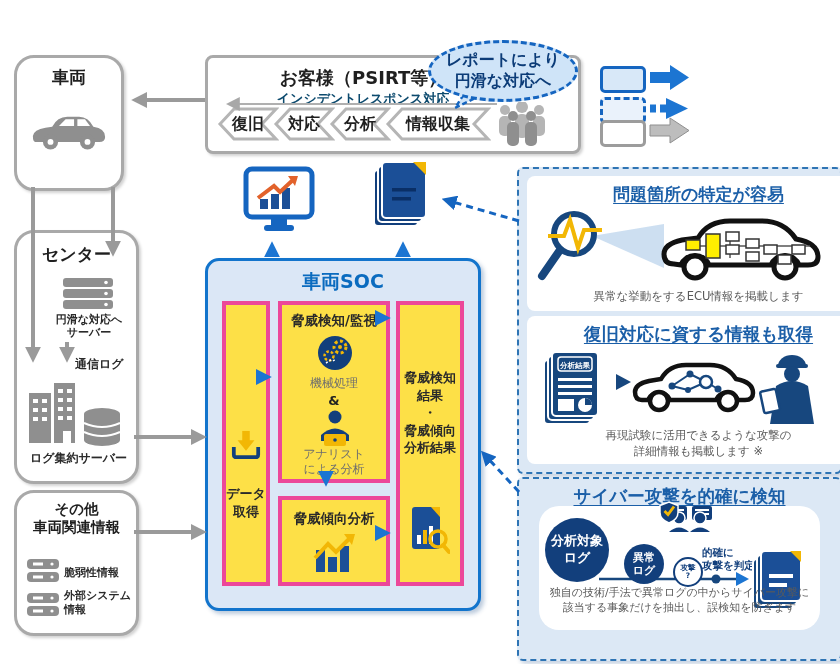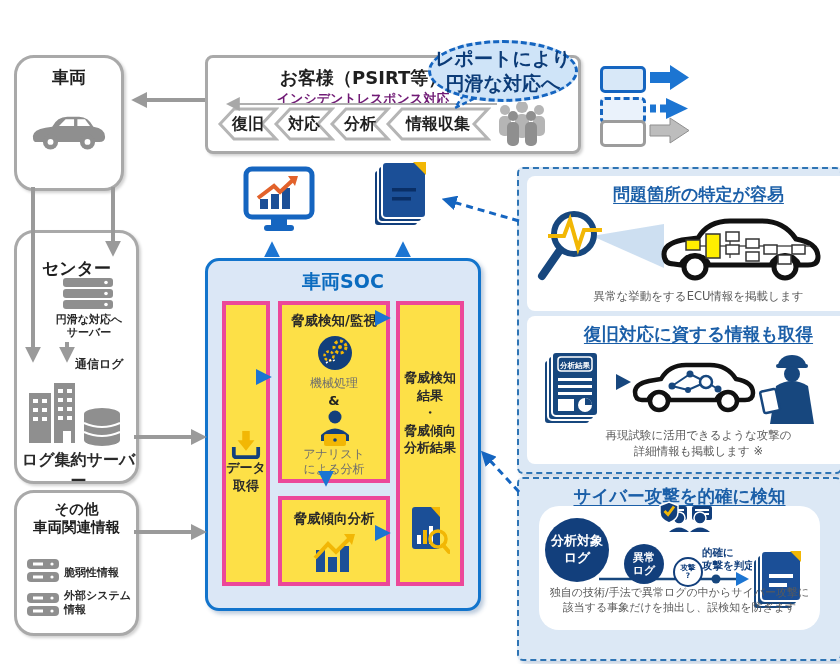--- a/index.html
+++ b/index.html
@@ -90,21 +90,21 @@
     <polygon points="38,26 46,18 56,18 56,26" fill="#fff"></polygon>
     <polygon points="60,18 69,18 75,26 60,26" fill="#fff"></polygon>
     <circle cx="28" cy="45" r="9" fill="#8f8f8f"></circle>
       <circle cx="28" cy="45" r="3.5" fill="#fff"></circle>
     <circle cx="72" cy="45" r="9" fill="#8f8f8f"></circle>
       <circle cx="72" cy="45" r="3.5" fill="#fff"></circle>
   </svg>
 </div>
 
 <div class="gbox" style="left:14px;top:230px;width:119px;height:248px;">
-  <div class="ttl abs" style="left:0;right:0;top:24px;font-size:17px;">センター</div>
+  <div class="ttl abs" style="left:0;right:0;top:10px;font-size:17px;">センター</div>
   <svg class="abs" style="left:44px;top:44px;" width="54" height="34" viewBox="0 0 54 34">
     <rect x="2" y="1" width="50" height="9" rx="3" fill="#8f8f8f"></rect>
       <circle cx="45" cy="5.5" r="1.8" fill="#fff"></circle>
     <rect x="2" y="12" width="50" height="9" rx="3" fill="#8f8f8f"></rect>
       <circle cx="45" cy="16.5" r="1.8" fill="#fff"></circle>
     <rect x="2" y="23" width="50" height="9" rx="3" fill="#8f8f8f"></rect>
       <circle cx="45" cy="27.5" r="1.8" fill="#fff"></circle>
   </svg>
   <div class="slab pre abs" style="left:22px;width:100px;top:80px;font-size:11px;line-height:1.2;">円滑な対応へ
 サーバー</div>
@@ -128,21 +128,21 @@
       <rect x="40" y="35" width="5" height="4" fill="#fff"></rect>
     <rect x="36" y="50" width="8" height="12" fill="#fff"></rect>
   </svg>
   <svg class="abs" style="left:64px;top:174px;" width="42" height="42" viewBox="0 0 42 42">
     <ellipse cx="21" cy="7" rx="18" ry="6" fill="#8f8f8f"></ellipse>
     <rect x="3" y="7" width="36" height="26" fill="#8f8f8f"></rect>
     <ellipse cx="21" cy="33" rx="18" ry="6" fill="#8f8f8f"></ellipse>
     <path d="M3,16 q18,8 36,0" stroke="#fff" stroke-width="2" fill="none"></path>
     <path d="M3,25 q18,8 36,0" stroke="#fff" stroke-width="2" fill="none"></path>
   </svg>
-  <div class="slab abs" style="left:4px;right:0;top:217px;font-size:16px;">ログ集約サーバー</div>
+  <div class="slab abs" style="left:4px;right:0;top:217px;font-size:12px;">ログ集約サーバー</div>
 </div>
 
 <div class="gbox" style="left:14px;top:490px;width:119px;height:140px;">
   <div class="ttl pre abs" style="left:0;right:0;top:7px;font-size:14.5px;line-height:1.25;">その他
 車両関連情報</div>
   <svg class="abs" style="left:8px;top:64px;" width="36" height="28" viewBox="0 0 36 28">
     <rect x="2" y="2" width="32" height="10" rx="4" fill="#8f8f8f"></rect>
       <rect x="8" y="5.5" width="10" height="3" fill="#fff"></rect>
       <circle cx="27" cy="7" r="1.6" fill="#fff"></circle>
     <rect x="2" y="15" width="32" height="10" rx="4" fill="#8f8f8f"></rect>
@@ -157,21 +157,21 @@
     <rect x="2" y="15" width="32" height="10" rx="4" fill="#8f8f8f"></rect>
       <rect x="8" y="18.5" width="10" height="3" fill="#fff"></rect>
       <circle cx="27" cy="20" r="1.6" fill="#fff"></circle>
   </svg>
   <div class="slab pre abs" style="left:47px;top:96px;width:80px;text-align:left;font-size:11px;line-height:1.3;">外部システム
 情報</div>
 </div>
 
 <div class="gbox" style="left:205px;top:55px;width:370px;height:93px;border-radius:8px;">
   <div class="ttl abs" style="left:10px;width:290px;top:8px;font-size:18px;">お客様（PSIRT等）</div>
-  <div class="slab abs" style="left:40px;width:230px;top:32px;font-size:13px;color:#701a75;">インシデントレスポンス対応</div>
+  <div class="slab abs" style="left:40px;width:230px;top:32px;font-size:13px;color:#0c4a6e;">インシデントレスポンス対応</div>
 </div>
 <div class="step" style="left:217px;width:62px;">
   <svg width="62" height="36" viewBox="0 0 62 36">
       <polygon points="3,18 17,3 59,3 45,18 59,33 17,33" fill="#fff" stroke="#b5b5b5" stroke-width="3"></polygon>
     </svg>
   <span>復旧</span>
 </div>
 <div class="step" style="left:273px;width:62px;">
   <svg width="62" height="36" viewBox="0 0 62 36">
       <polygon points="3,18 17,3 59,3 45,18 59,33 17,33" fill="#fff" stroke="#b5b5b5" stroke-width="3"></polygon>
@@ -201,21 +201,21 @@
   </g>
   <g fill="#8f8f8f">
     <circle cx="18" cy="14" r="5"></circle>
       <rect x="12" y="20" width="12" height="24" rx="5"></rect>
     <circle cx="36" cy="14" r="5"></circle>
       <rect x="30" y="20" width="12" height="24" rx="5"></rect>
   </g>
 </svg>
 
 <div class="abs z6" style="left:428px;top:40px;width:144px;height:56px;background:#cfe4f8;border:3px dashed #1565c0;border-radius:50%;display:flex;align-items:center;justify-content:center;">
-  <div class="pre" style="font-size:19px;font-weight:bold;color:#0c3c78;text-align:center;line-height:1.3;">レポートにより
+  <div class="pre" style="font-size:16px;font-weight:bold;color:#0c3c78;text-align:center;line-height:1.3;">レポートにより
 円滑な対応へ</div>
 </div>
 
 <div class="abs" style="left:600px;top:66px;width:40px;height:21px;background:#d8e8f8;border:3px solid #1565c0;border-radius:5px;"></div>
 <div class="abs" style="left:600px;top:97px;width:40px;height:21px;background:#eaf2fb;border:3px dashed #1565c0;border-radius:5px;"></div>
 <div class="abs" style="left:600px;top:120px;width:40px;height:21px;background:#fff;border:3px solid #9c9c9c;border-radius:5px;"></div>
 
 <svg class="abs" style="left:243px;top:166px;" width="72" height="68" viewBox="0 0 72 68">
   <rect x="3" y="3" width="66" height="48" rx="6" fill="#fff" stroke="#1565c0" stroke-width="5"></rect>
   <rect x="17" y="33" width="8" height="10" fill="#1b4f97"></rect>
@@ -237,21 +237,21 @@
 
 <div class="socbox" style="left:205px;top:258px;width:270px;height:347px;">
   <div class="abs" style="left:0;right:0;top:8px;text-align:center;font-size:19px;font-weight:bold;color:#0a6bbf;">車両SOC</div>
 
   <div class="wbox" style="left:14px;top:40px;width:40px;height:277px;">
     <svg class="abs" style="left:3px;top:125px;" width="34" height="30" viewBox="0 0 36 32">
       <rect x="14" y="1" width="8" height="11" fill="#f2b705"></rect>
       <polygon points="9,11 27,11 18,22" fill="#f2b705"></polygon>
       <path d="M5,18 v8 q0,3 3,3 h20 q3,0 3,-3 v-8" stroke="#123f7c" stroke-width="4" fill="none"></path>
     </svg>
-    <div class="slab pre abs" style="left:0;right:0;top:154px;font-size:13px;line-height:1.35;">データ
+    <div class="slab pre abs" style="left:0;right:0;top:180px;font-size:13px;line-height:1.35;">データ
 取得</div>
   </div>
 
   <div class="wbox" style="left:70px;top:40px;width:104px;height:174px;">
     <div class="slab abs" style="left:0;right:0;top:7px;font-size:13.5px;">脅威検知/監視</div>
     <svg class="abs" style="left:35px;top:30px;" width="36" height="36" viewBox="0 0 36 36">
       <circle cx="18" cy="18" r="17" fill="#123f7c"></circle>
       <circle cx="23" cy="12" r="6" stroke="#f2b705" stroke-width="3" stroke-dasharray="3 2.5" fill="none"></circle>
       <circle cx="23" cy="12" r="2" fill="#f2b705"></circle>
       <circle cx="12" cy="21" r="4.5" stroke="#f2b705" stroke-width="2.5" stroke-dasharray="2.5 2" fill="none"></circle>

